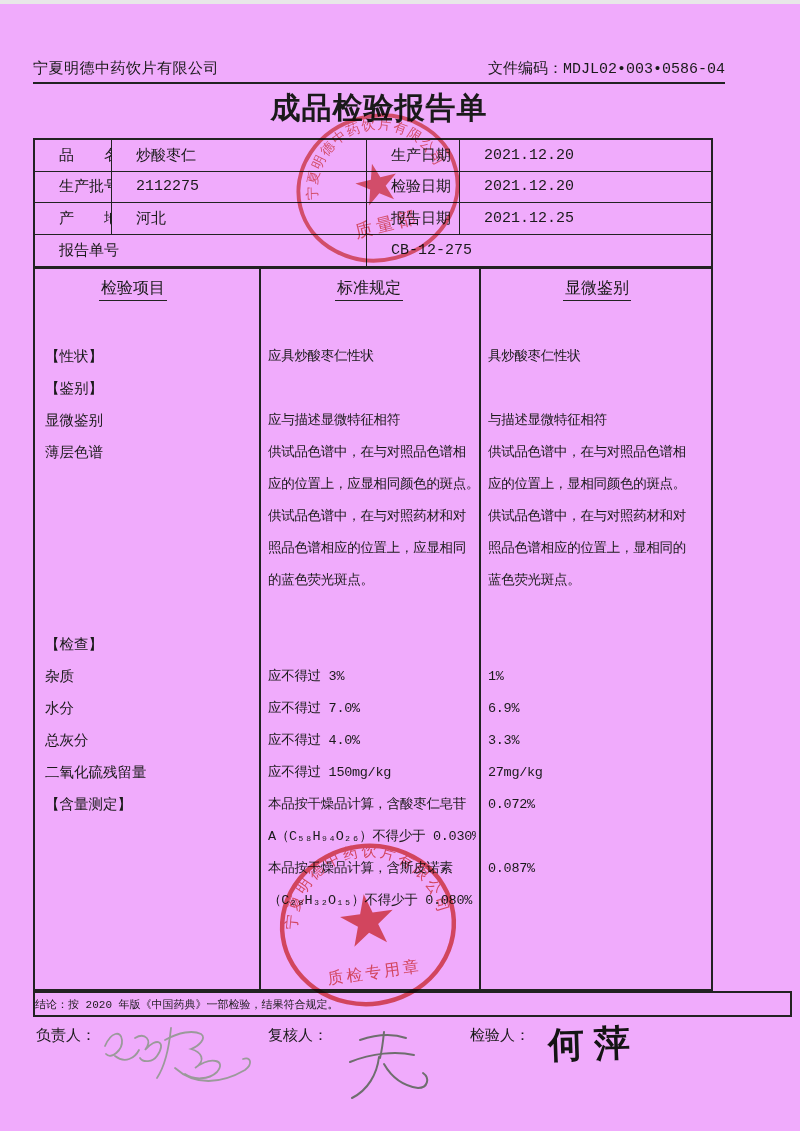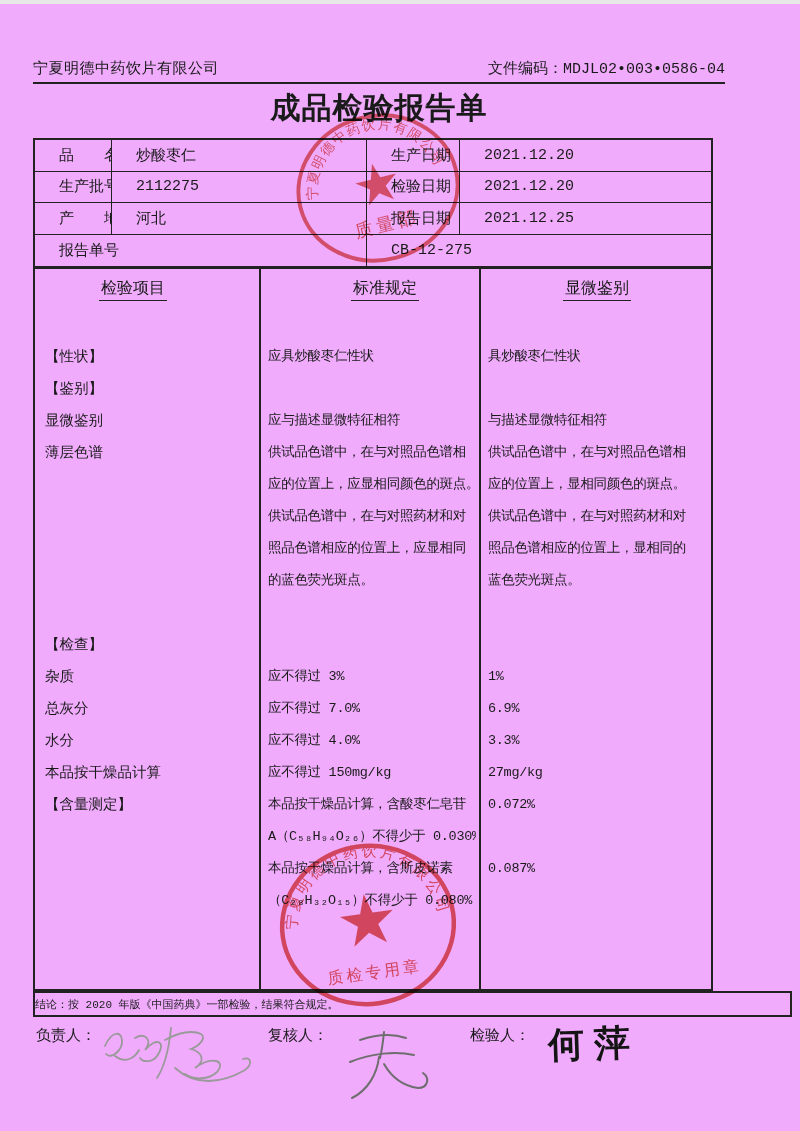--- a/index.html
+++ b/index.html
@@ -24,21 +24,21 @@
   .cell.nobottom{border-bottom:none;}
   .cell.span2a{grid-column:1/3;text-align:center;}
   .cell.span2b{grid-column:3/5;}
   
   .main-table{position:absolute;left:33px;top:263px;width:680px;height:724px;
     border:2px solid #222;box-sizing:border-box;}
   .vline{position:absolute;top:0;width:1.5px;height:100%;background:#222;}
   .vline.v1{left:224px;} .vline.v2{left:444px;}
   .mt-header{position:absolute;top:9px;text-align:center;font-size:16px;}
   .mt-header span{border-bottom:1.5px solid #222;padding:0 2px 2px 2px;}
-  .mt-h1{left:0;width:196px;} .mt-h2{left:240px;width:220px;} .mt-h3{left:444px;width:236px;}
+  .mt-h1{left:0;width:196px;} .mt-h2{left:224px;width:220px;} .mt-h3{left:444px;width:236px;}
   .col-lines{position:absolute;top:40px;}
   .col-items{left:10px;width:210px;font-size:14.5px;}
   .col-standards{left:233px;width:208px;font-size:13.5px;letter-spacing:-.3px;}
   .col-results{left:453px;width:222px;font-size:13.5px;letter-spacing:-.3px;}
   .tline{height:32px;line-height:32px;white-space:pre;overflow:hidden;}
   
   .conclusion-row{position:absolute;left:33px;top:987px;width:759px;height:26px;
     border:2px solid #222;box-sizing:border-box;display:flex;align-items:center;
     padding-left:0;font-size:11px;white-space:pre;}
   .sig-label{position:absolute;top:1022px;font-size:15px;}
@@ -98,23 +98,23 @@
         <div class="tline">【鉴别】</div>
         <div class="tline">显微鉴别</div>
         <div class="tline">薄层色谱</div>
         <div class="tline"></div>
         <div class="tline"></div>
         <div class="tline"></div>
         <div class="tline"></div>
         <div class="tline"></div>
         <div class="tline">【检查】</div>
         <div class="tline">杂质</div>
+        <div class="tline">水分</div>
         <div class="tline">总灰分</div>
-        <div class="tline">水分</div>
-        <div class="tline">本品按干燥品计算</div>
+        <div class="tline">二氧化硫残留量</div>
         <div class="tline">【含量测定】</div>
         <div class="tline"></div>
         <div class="tline"></div>
         <div class="tline"></div>
       </div>
     <div class="col-lines col-standards">
 
     <div class="tline"></div>
         <div class="tline">应具炒酸枣仁性状</div>
         <div class="tline"></div>

